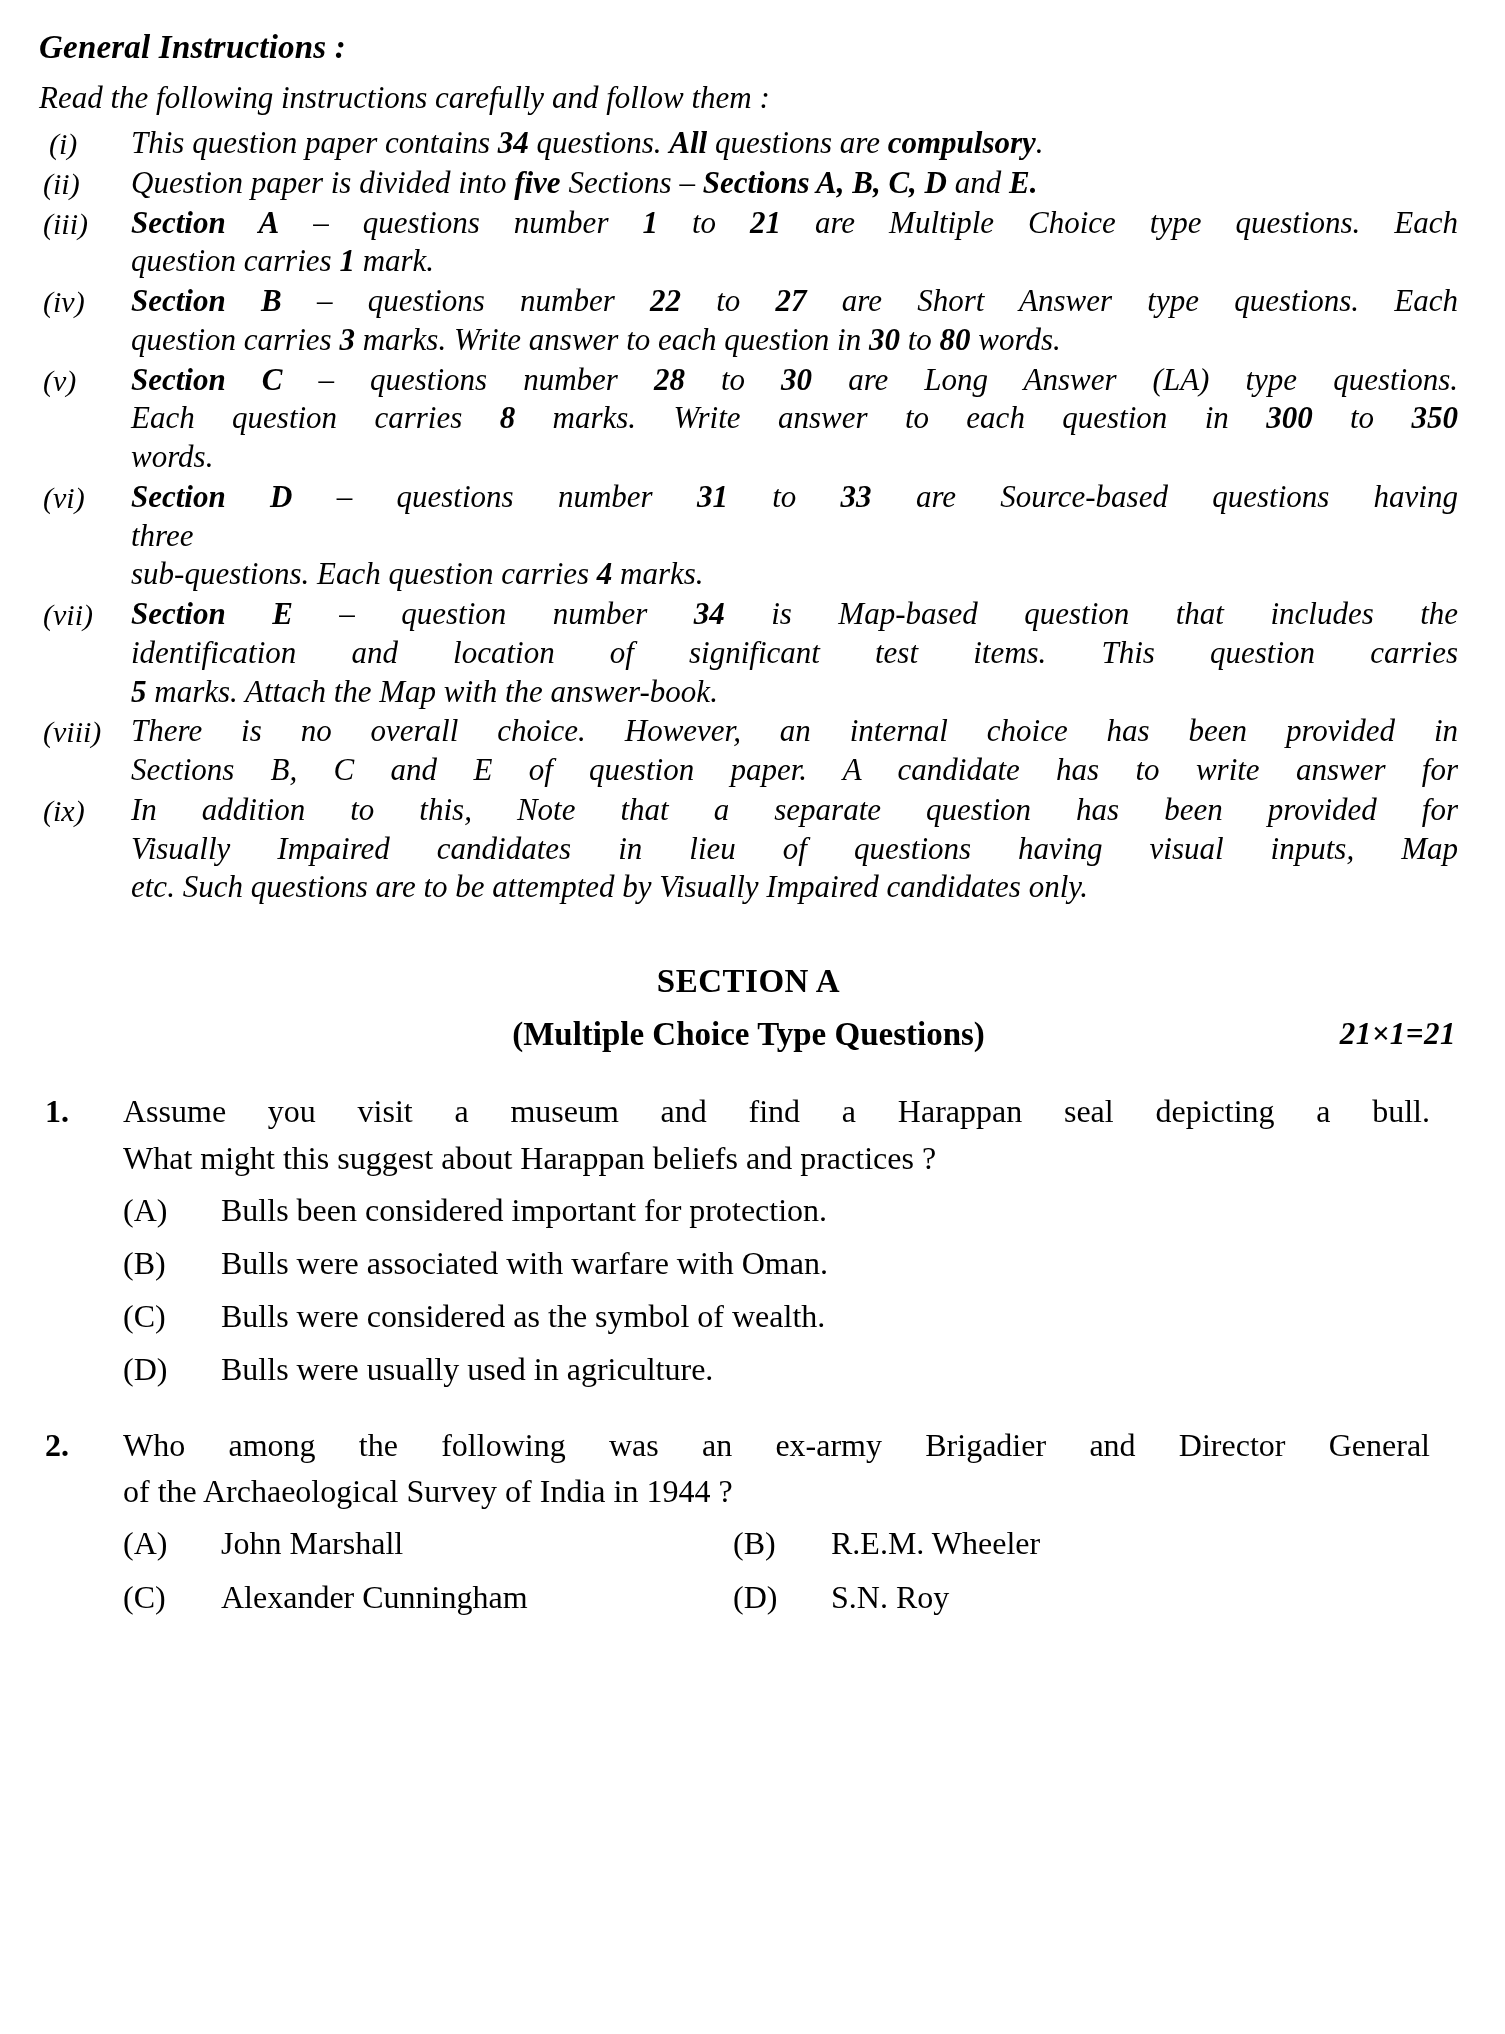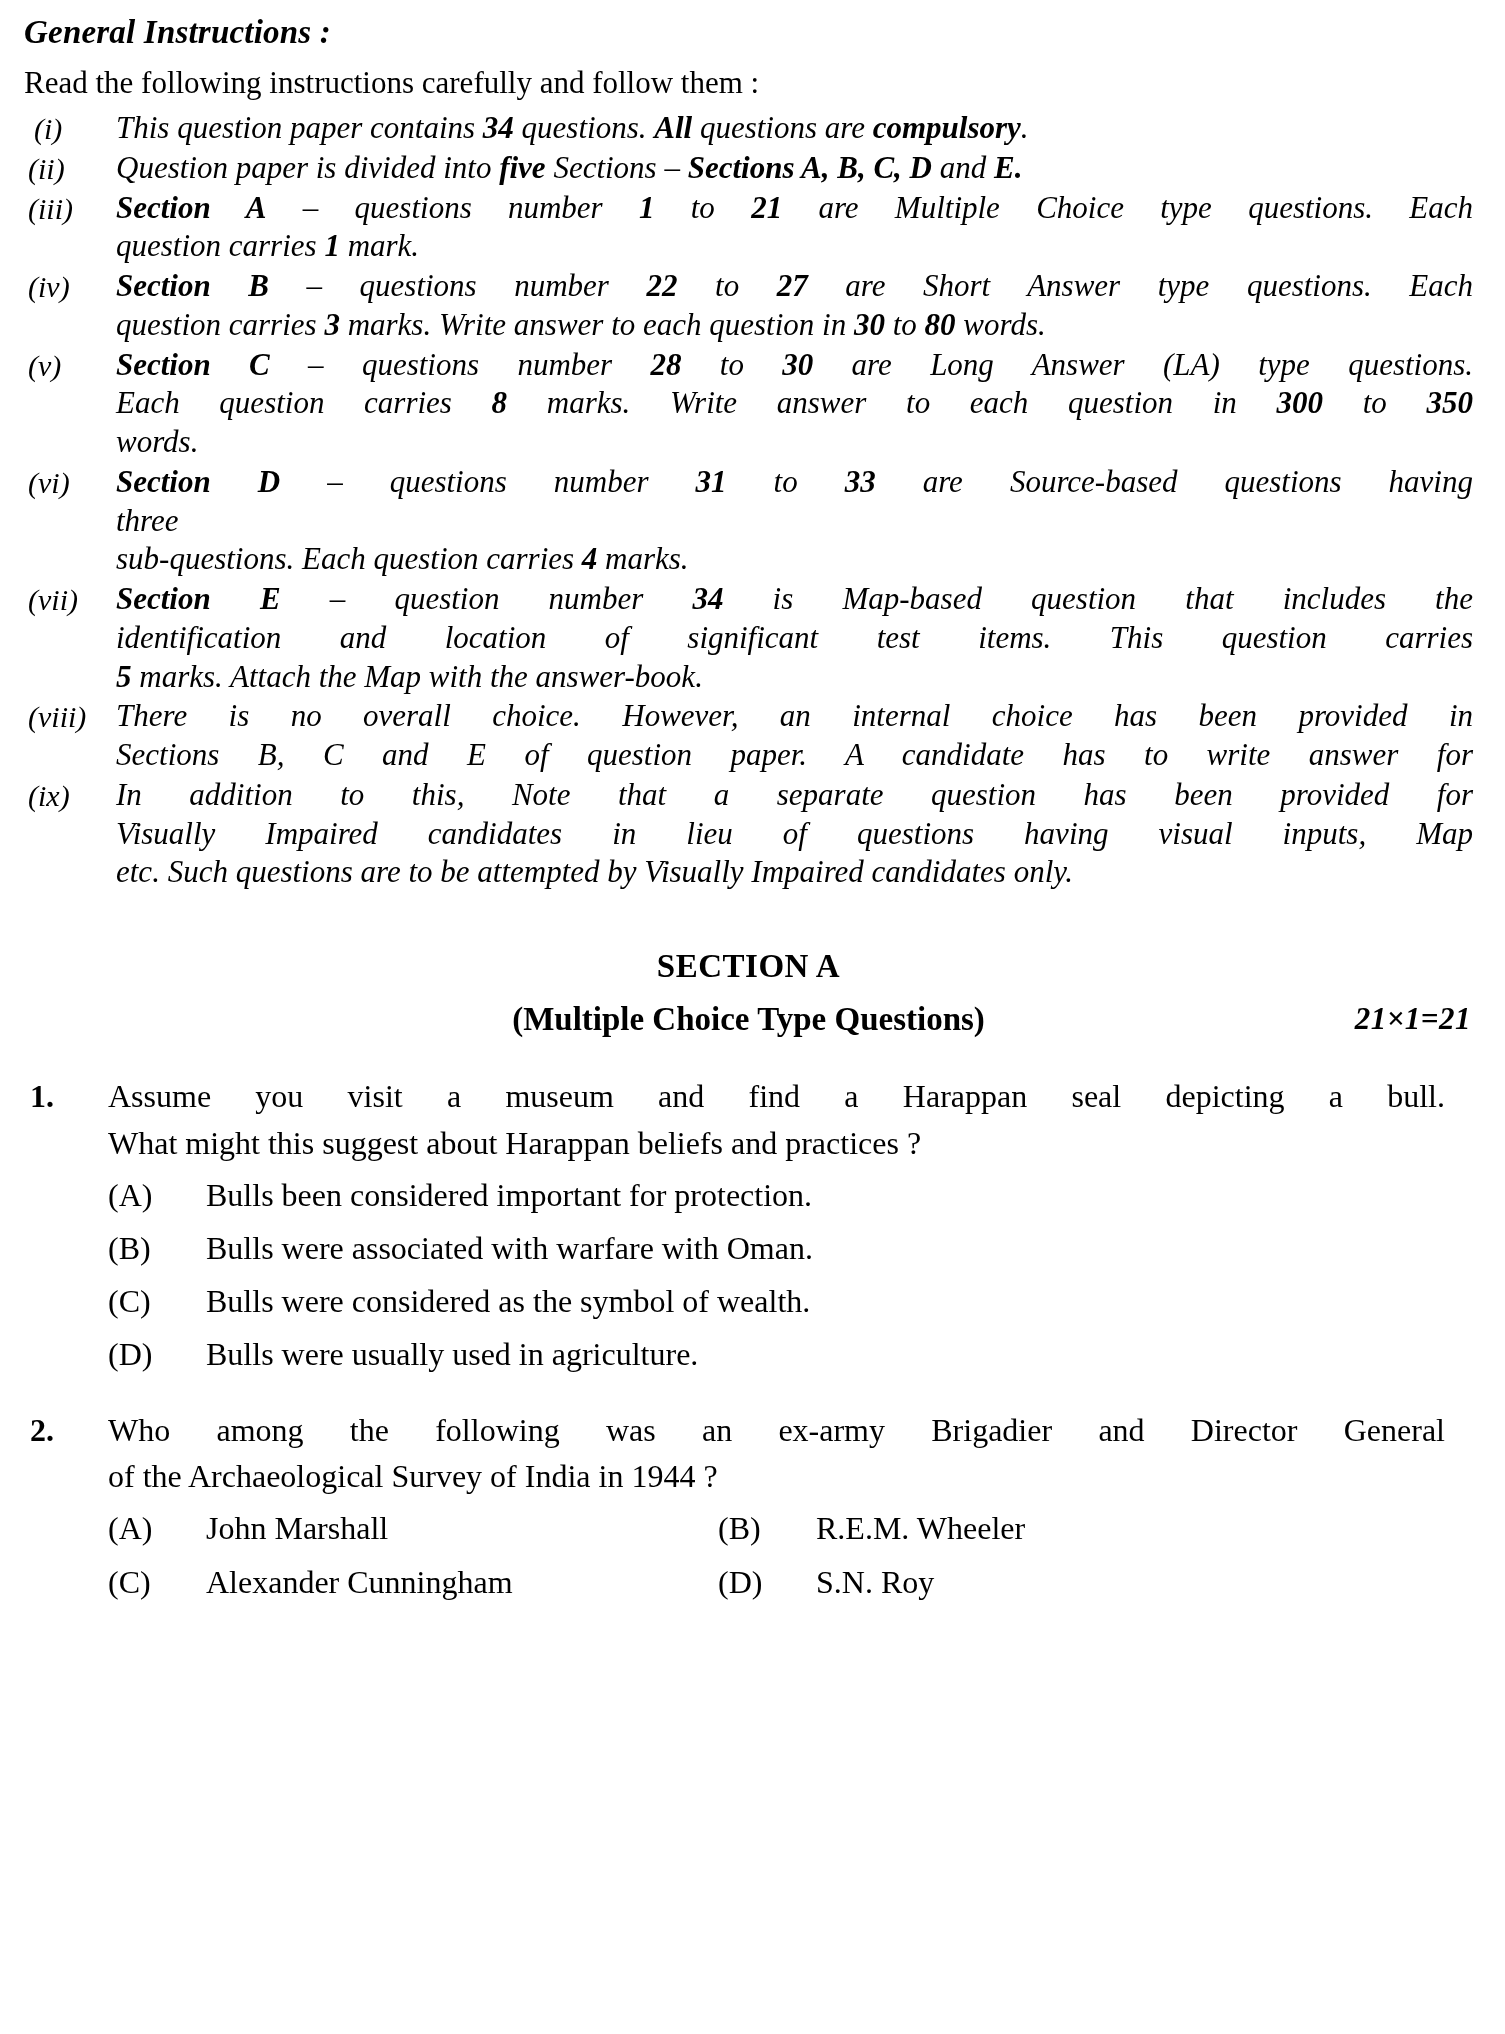--- a/index.html
+++ b/index.html
@@ -11,37 +11,38 @@
     width: 1505px;
     height: 2034px;
     font-family: "Liberation Serif", "DejaVu Serif", serif;
     color: #000000;
     overflow: hidden;
   }
   .page {
     position: relative;
     width: 1505px;
     height: 1758px;
-    padding: 0;
+    padding: 15px;
     box-sizing: border-box;
   }
   .inner {
     padding: 14px 28px 0 20px;
   }
 
   
   .gi-title {
     font-style: italic;
     font-weight: bold;
     font-size: 33px;
     letter-spacing: 0.2px;
     margin: 0 0 12px 4px;
     line-height: 1.15;
   }
   .gi-read {
+    font-style: italic;
     font-size: 31px;
     margin: 0 0 8px 4px;
     line-height: 1.2;
   }
 
   .ins-list {
     margin: 0;
     padding: 0;
     list-style: none;
   }

